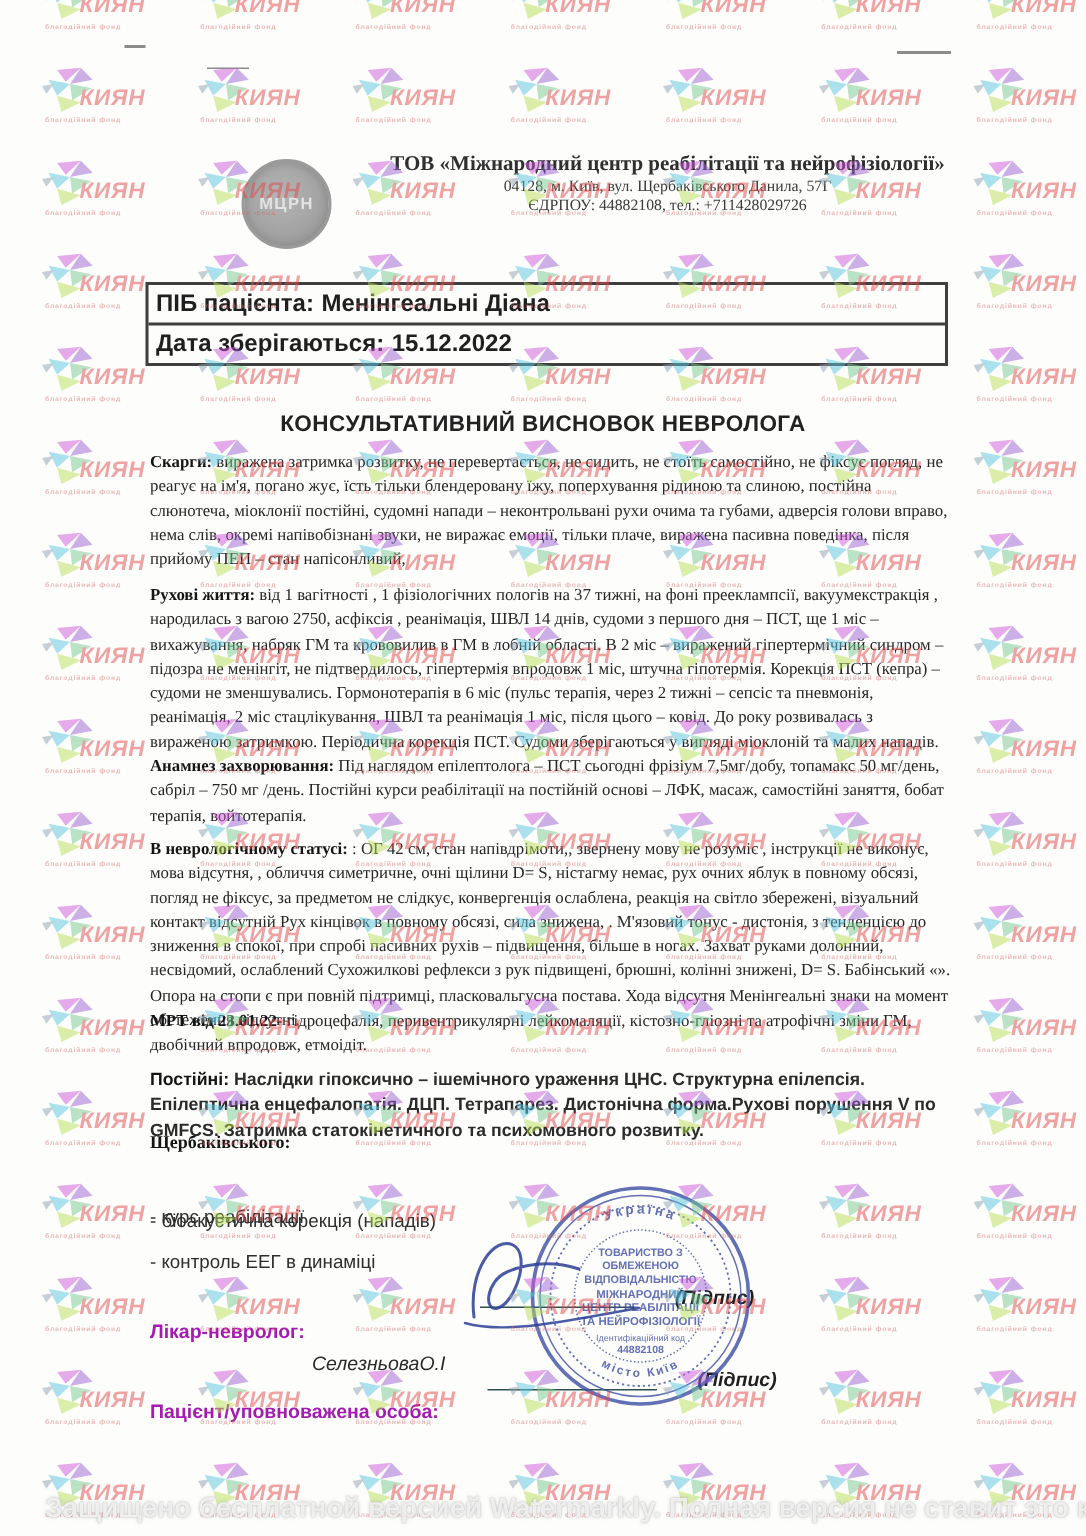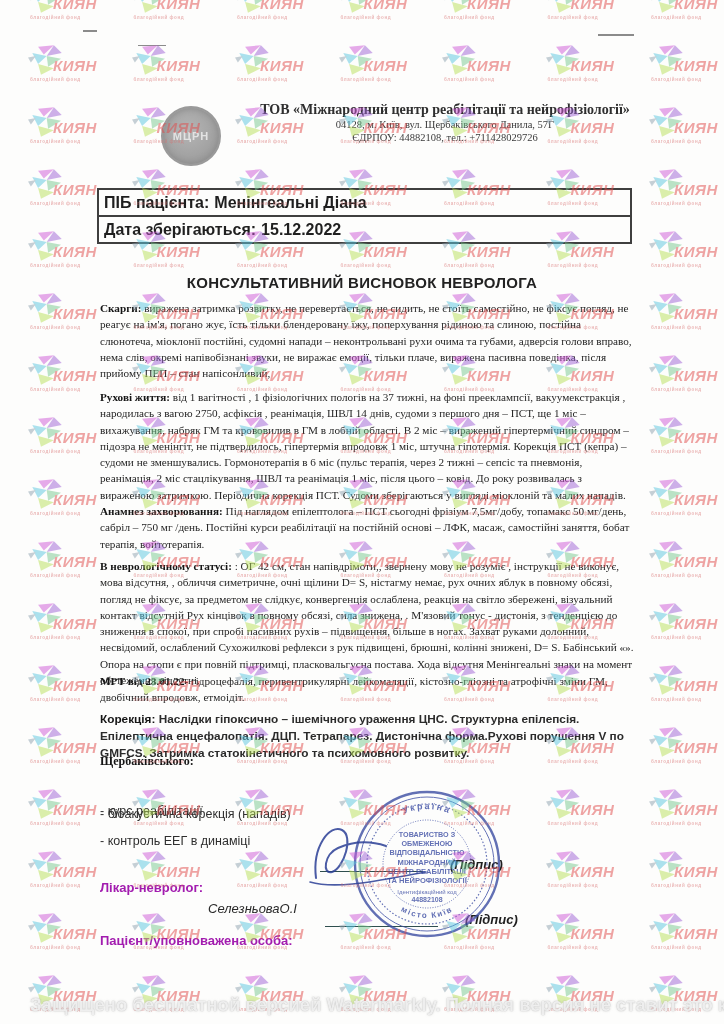--- a/index.html
+++ b/index.html
@@ -115,21 +115,21 @@
   </p>
   <p class="body-par par-nevrostatus">
     <b>В неврологічному статусі:</b>
     <span>: ОГ 42 см, стан напівдрімоти,, звернену мову не розуміє , інструкції не виконує,  мова відсутня, , обличчя симетричне, очні щілини D= S, ністагму немає, рух очних яблук в повному обсязі, погляд не фіксує, за предметом не слідкує, конвергенція ослаблена, реакція на світло збережені, візуальний контакт відсутній  Рух  кінцівок в повному обсязі, сила знижена, . М'язовий  тонус  - дистонія,  з тенденцією до зниження в спокої, при спробі пасивних рухів – підвищення, більше в ногах. Захват руками долонний, несвідомий, ослаблений Сухожилкові рефлекси з рук підвищені, брюшні, колінні знижені,   D= S. Бабінський «». Опора на стопи є при повній підтримці, пласковальгусна постава. Хода відсутня  Менінгеальні знаки на момент обстеження відсутні.</span>
   </p>
   <p class="body-par par-mrt">
     <b>МРТ від 23.01.22-</b>
     <span>гідроцефалія, перивентрикулярні лейкомаляції, кістозно-гліозні та атрофічні зміни ГМ, двобічний впродовж, етмоідіт.</span>
   </p>
   <p class="body-par par-diagnoz">
-    <b>Корекція:</b>
+    <b>Постійні:</b>
     <span>Наслідки гіпоксично – ішемічного ураження ЦНС. Структурна епілепсія. Епілептична енцефалопатія. ДЦП. Тетрапарез. Дистонічна форма.Рухові порушення V по GMFCS. Затримка статокінетичного та психомовного розвитку.</span>
   </p>
 
   <div class="rec-label">Щербаківського:</div>
   <div class="rec-item rec-1">- курс реабілітації</div>
   <div class="rec-item rec-2">- біоакустична корекція (нападів)</div>
   <div class="rec-item rec-3">- контроль ЕЕГ в динаміці</div>
 
   <div class="sig-label doctor-label">Лікар-невролог:</div>
   <div class="doctor-name">СелезньоваО.І</div>

